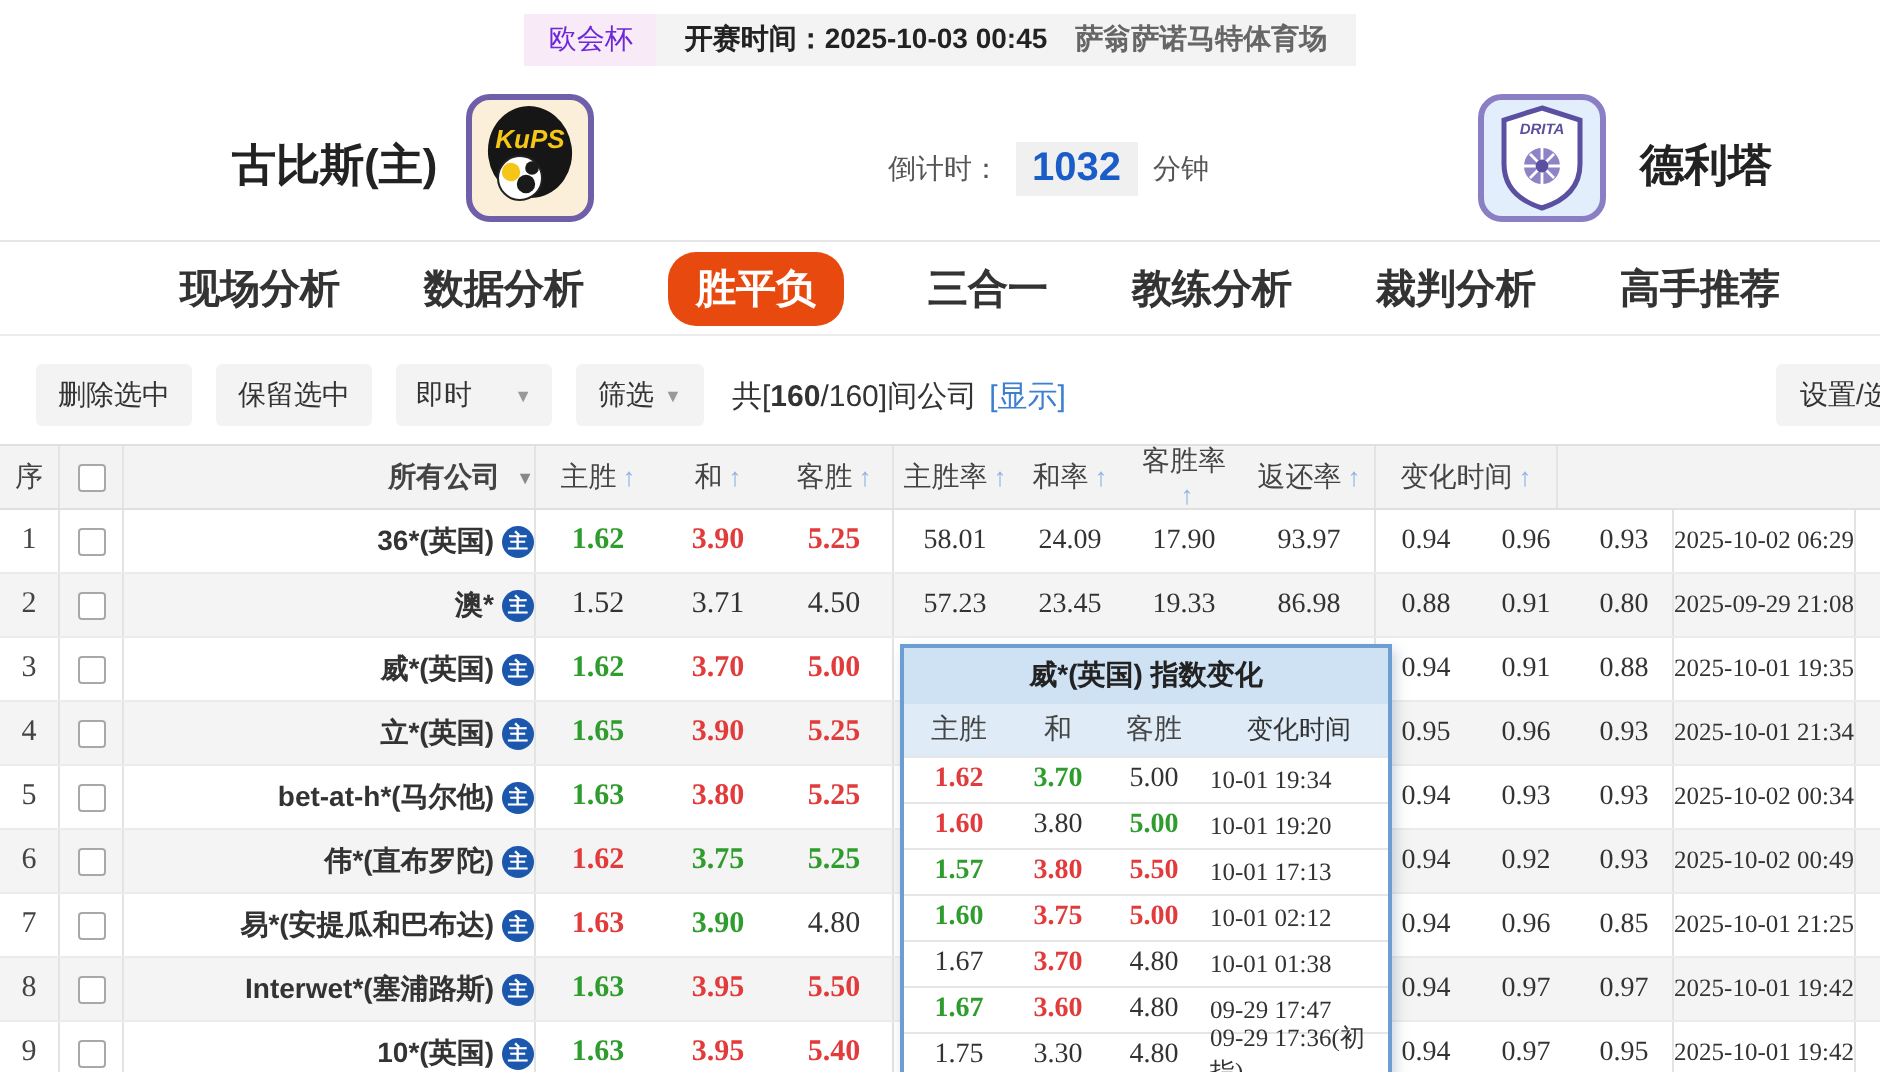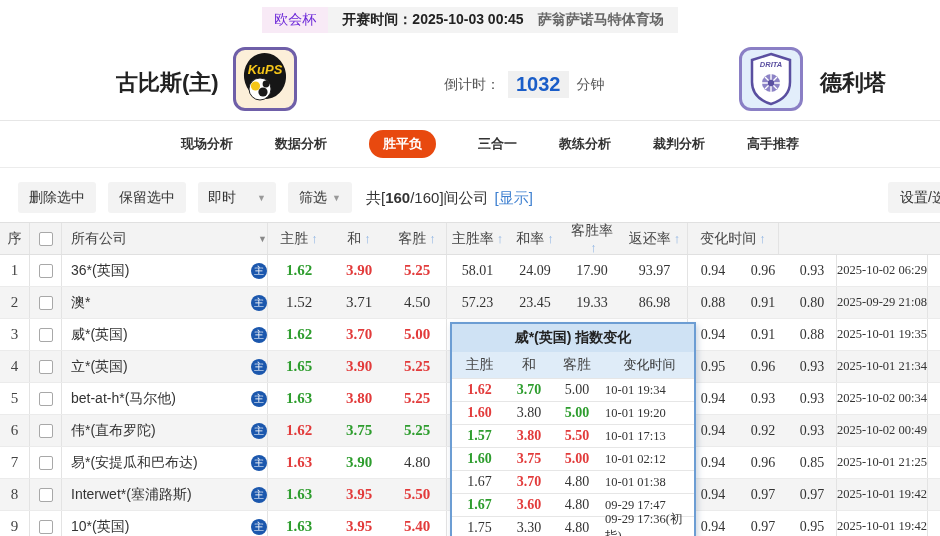--- a/index.html
+++ b/index.html
@@ -26,21 +26,21 @@
   #home-logo { left:233px; background:#fcefd9; border:3px solid #6f5fa8; }
   #away-logo { left:739px; background:#e2eefb; border:3px solid #8a7fc5; }
   #countdown { position:absolute; left:444px; top:71px; display:flex; align-items:center; gap:8px; }
   .cd-label,.cd-unit { font-size:14px; color:#555; }
   .cd-value { background:#f0f0f0; color:#1a5dc8; font-size:20px; font-weight:bold; padding:2px 8px; }
   #header-divider { position:absolute; left:0; top:120px; width:940px; height:1px; background:#e6e6e6; }
 
   
   #nav { position:absolute; left:0; top:121px; width:940px; height:47px; display:flex;
          align-items:center; justify-content:center; gap:42px; border-bottom:1px solid #ececec; padding-left:40px; }
-  .tab { font-size:13px; font-weight:bold; color:#333; cursor:pointer; }
+  .tab { font-size:20px; font-weight:bold; color:#333; cursor:pointer; }
   .tab.active { background:#e8490f; color:#fff; padding:5px 14px; border-radius:14px; }
 
   
   #toolbar { position:absolute; left:0; top:181px; width:940px; height:36px; }
   .tb-btn { position:absolute; top:1px; height:31px; background:#f3f3f3; border-radius:3px;
             font-size:14px; color:#333; display:flex; align-items:center; justify-content:center; cursor:pointer; }
   #btn-delete { left:18px; width:78px; }
   #btn-keep { left:108px; width:78px; }
   #btn-instant { left:198px; width:78px; justify-content:space-between; padding:0 10px; }
   #btn-filter { left:288px; width:64px; gap:5px; }
@@ -51,21 +51,21 @@
   #btn-settings { left:888px; width:90px; padding-left:12px; justify-content:flex-start; }
 
   
   #odds-table { position:absolute; left:0; top:222px; width:940px; border-top:1px solid #e0e0e0; }
   .trow { display:flex; height:32px; align-items:center; border-bottom:1px solid #ebebeb; background:#fff; }
   .trow.alt { background:#f4f4f4; }
   .thead { background:#f3f3f3; color:#444; font-size:14px; border-bottom:1px solid #e0e0e0; }
   .cell { height:100%; display:flex; align-items:center; justify-content:center; font-size:14px; }
   .col-seq { width:30px; border-right:1px solid #e3e3e3; }
   .col-chk { width:32px; border-right:1px solid #e3e3e3; }
-  .col-company { width:206px; justify-content:space-between; padding-left:9px; border-right:1px solid #e3e3e3; gap:4px; }
+  .col-company { width:206px; justify-content:flex-end; padding-left:9px; border-right:1px solid #e3e3e3; gap:4px;font-weight:bold; }
   .col-o1 { width:62px; } .col-o2 { width:58px; } .col-o3 { width:59px; border-right:1px solid #e3e3e3; }
   .col-r1 { width:61px; } .col-r2 { width:54px; } .col-r3 { width:60px;flex-direction:column; }
   .col-r4 { width:66px; border-right:1px solid #e3e3e3; }
   .col-k1 { width:50px; } .col-k2 { width:50px; } .col-k3 { width:49px; border-right:1px solid #e3e3e3; }
   .col-kelly-h { width:149px; border-right:1px solid #e3e3e3; }
   .col-time { width:91px; border-right:1px solid #e3e3e3; font-size:12.5px; }
   .col-sliver { width:12px; }
   .sort-arrow { color:#8fb4e3; font-weight:bold; font-size:13px; margin-left:3px; }
   .hdr-caret { font-size:9px; color:#888; margin-left:4px; }
   .checkbox { width:14px; height:14px; border:1px solid #a8a8a8; border-radius:2px; background:#fff; cursor:pointer; }

